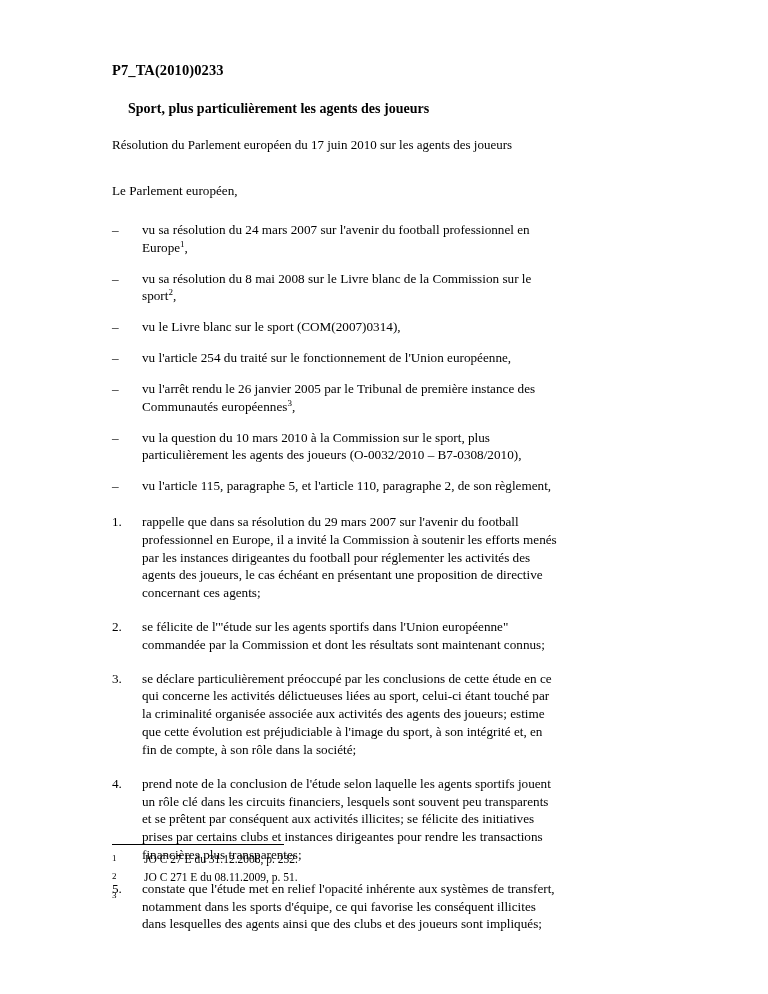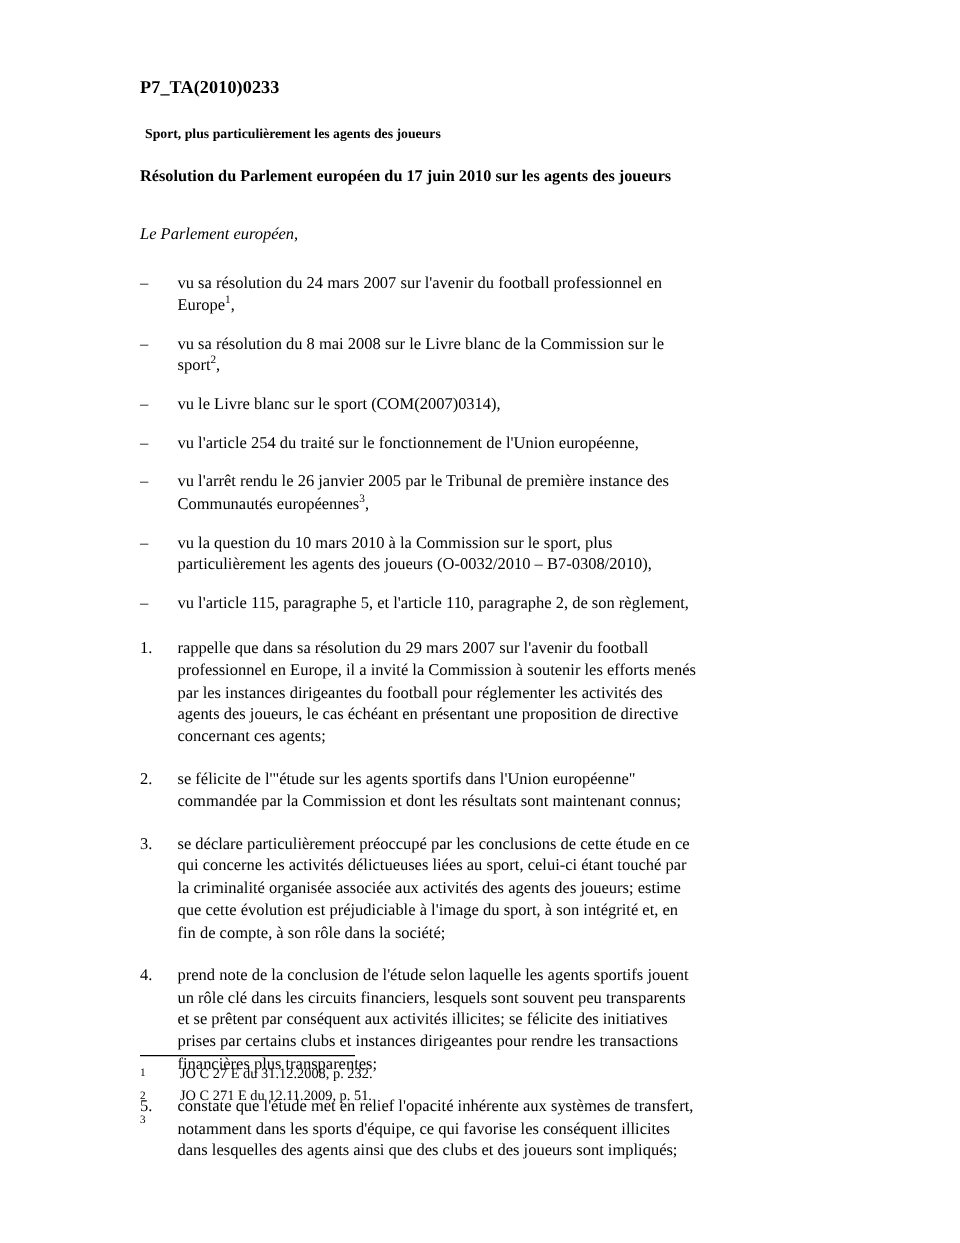--- a/index.html
+++ b/index.html
@@ -21,32 +21,31 @@
     box-sizing: border-box;
     padding: 62px 96px 0 112px;
   }
   .doc-id {
     font-size: 14.5px;
     font-weight: bold;
     letter-spacing: 0.1px;
     margin: 0 0 22px 0;
   }
   .doc-title {
-    font-size: 11px;
+    font-size: 14px;
     font-weight: bold;
-    margin: 0 0 20px 4px;
+    margin: 0 0 20px 16px;
   }
   .doc-subtitle {
     font-size: 13px;
-    font-weight: bold;
+    font-weight: normal;
     margin: 0 0 30px 0;
   }
   .intro {
     font-size: 13.2px;
-    font-style: italic;
     margin: 0 0 22px 0;
   }
   .list {
     margin: 0;
     padding: 0;
     list-style: none;
   }
   .item {
     position: relative;
     font-size: 13.2px;
@@ -178,20 +177,20 @@
   </ul>
 
   <div class="footnotes">
     <div class="fn-rule"></div>
     <div class="fn-row">
       <span class="fn-num">1</span>
       <span>JO C 27 E du 31.12.2008, p. 232.</span>
     </div>
     <div class="fn-row">
       <span class="fn-num">2</span>
-      <span>JO C 271 E du 12.11.2009, p. 51.</span>
+      <span>JO C 271 E du 08.11.2009, p. 51.</span>
     </div>
     <div class="fn-row">
       <span class="fn-num">3</span>
     </div>
   </div>
 
 </div>
 
 </body></html>

